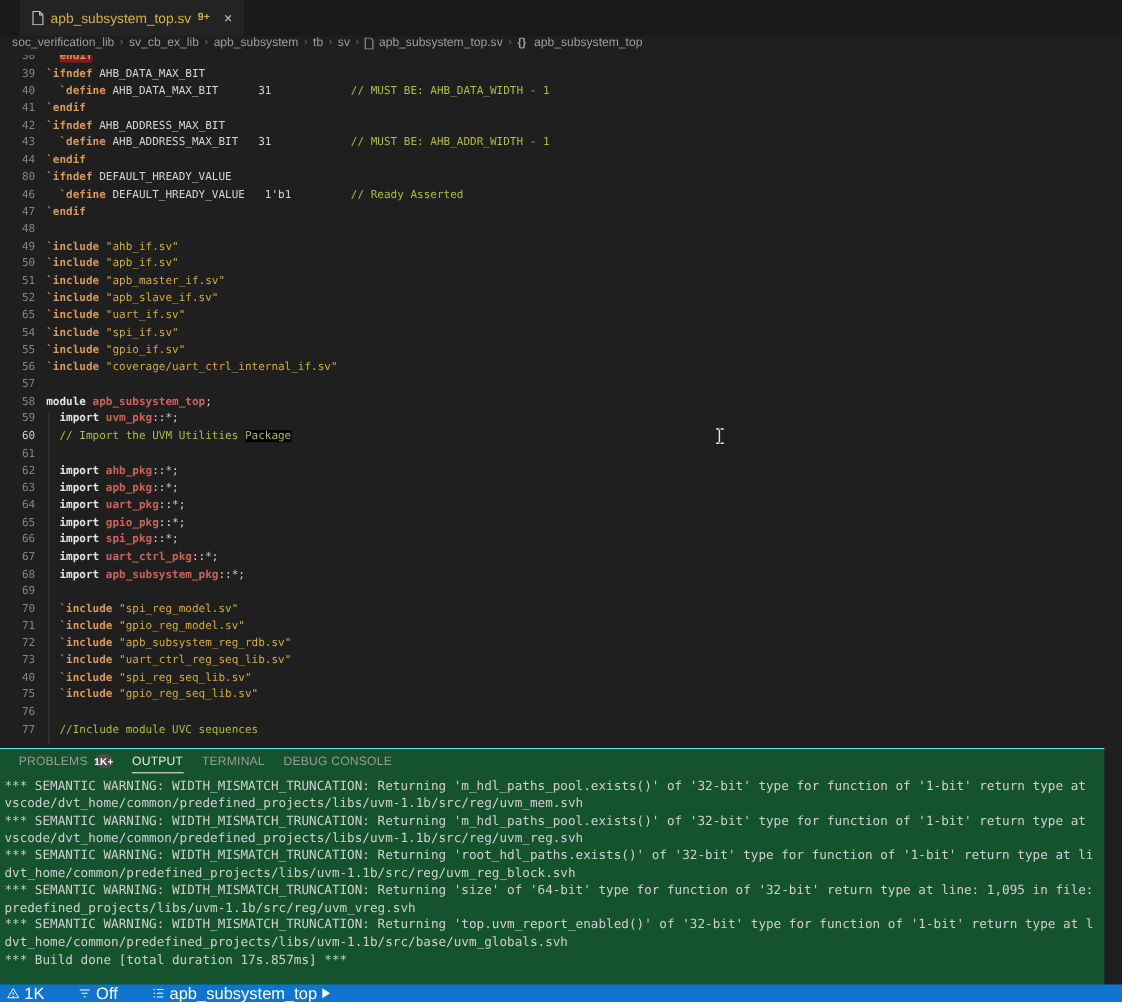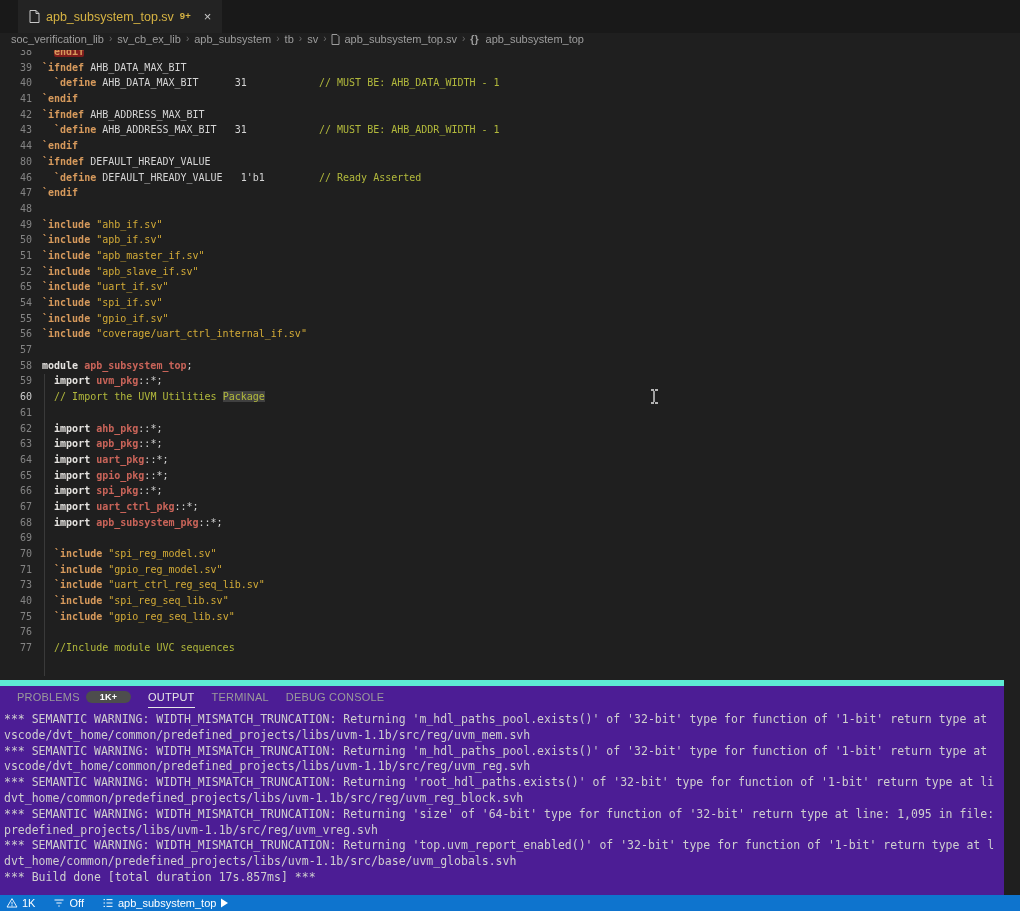--- a/index.html
+++ b/index.html
@@ -30,42 +30,42 @@
   .gutter{width:32px;flex:none;text-align:right;color:#848484;margin-right:10px;user-select:none;}
   .gutter.active{color:#cccccc;text-align:right;}
   .content{white-space:pre;}
   .seg.pp{color:#d79a5c;font-weight:bold;}
   .seg.kw{color:#e5e3e0;font-weight:bold;}
   .seg.id{color:#c96459;font-weight:bold;}
   .seg.str{color:#d3ab37;}
   .seg.cm{color:#b2b93c;}
   .seg.tx{color:#d4d4d4;}
   .seg.hl{background:#7f1d1d;border-radius:2px;}
-  .seg.sel{background:#404040;}
+  .seg.sel{background:#000000;}
   .indent-guide{position:absolute;left:44px;top:324px;width:1px;height:302px;background:#3a3a3a;}
 
   
   .mouse-cursor{position:absolute;left:650px;top:389px;z-index:40;}
 
   
-  .panel{position:absolute;top:680px;left:0;right:16px;height:215px;background:#4c1d95;
-         border-top:6px solid #5eead4;}
+  .panel{position:absolute;top:680px;left:0;right:16px;height:215px;background:#14532d;
+         border-top:1px solid #5eead4;}
   .panel-tabs{display:flex;align-items:center;height:22px;padding-left:17px;gap:17px;
               font-size:11px;color:#9b9b9b;letter-spacing:.2px;}
   .panel-tab{display:flex;align-items:center;gap:6px;height:21px;cursor:pointer;white-space:nowrap;}
   .panel-tab.active{color:#e7e7e7;border-bottom:1px solid #e7e7e7;}
   .panel-badge{background:#4d4d4d;color:#ffffff;border-radius:9px;font-size:9px;
-               padding:1px 14px;font-weight:bold;}
+               padding:1px 0;font-weight:bold;}
   .output{font-family:"DejaVu Sans Mono","Liberation Mono",monospace;font-size:11.5px;
           line-height:15.8px;color:#cfcfcf;padding:4px 0 0 4px;overflow:hidden;}
   .output-line{white-space:pre;height:15.8px;overflow:hidden;}
 
   
   .statusbar{position:absolute;left:0;right:0;top:895px;height:16px;background:#0e74ce;
-             display:flex;align-items:center;padding-left:6px;gap:18px;color:#ffffff;font-size:11px;}
+             display:flex;align-items:center;padding-left:6px;gap:31px;color:#ffffff;font-size:15px;}
   .status-item{display:flex;align-items:center;gap:4px;cursor:pointer;white-space:nowrap;}
   .sicon{display:flex;align-items:center;}
   .sicon svg{display:block;}
 </style>
 </head>
 <body>
 
 <div class="tabbar">
   <div class="tab">
     <span class="sicon">
@@ -236,20 +236,24 @@
         <span class="gutter">69</span>
         <span class="content"></span>
       </div>
       <div class="code-line">
         <span class="gutter">70</span>
         <span class="content"><span class="seg tx">  </span><span class="seg pp">`include</span><span class="seg str"> "spi_reg_model.sv"</span></span>
       </div>
       <div class="code-line">
         <span class="gutter">71</span>
         <span class="content"><span class="seg tx">  </span><span class="seg pp">`include</span><span class="seg str"> "gpio_reg_model.sv"</span></span>
+      </div>
+      <div class="code-line">
+        <span class="gutter">72</span>
+        <span class="content"><span class="seg tx">  </span><span class="seg pp">`include</span><span class="seg str"> "apb_subsystem_reg_rdb.sv"</span></span>
       </div>
       <div class="code-line">
         <span class="gutter">73</span>
         <span class="content"><span class="seg tx">  </span><span class="seg pp">`include</span><span class="seg str"> "uart_ctrl_reg_seq_lib.sv"</span></span>
       </div>
       <div class="code-line">
         <span class="gutter">40</span>
         <span class="content"><span class="seg tx">  </span><span class="seg pp">`include</span><span class="seg str"> "spi_reg_seq_lib.sv"</span></span>
       </div>
       <div class="code-line">

